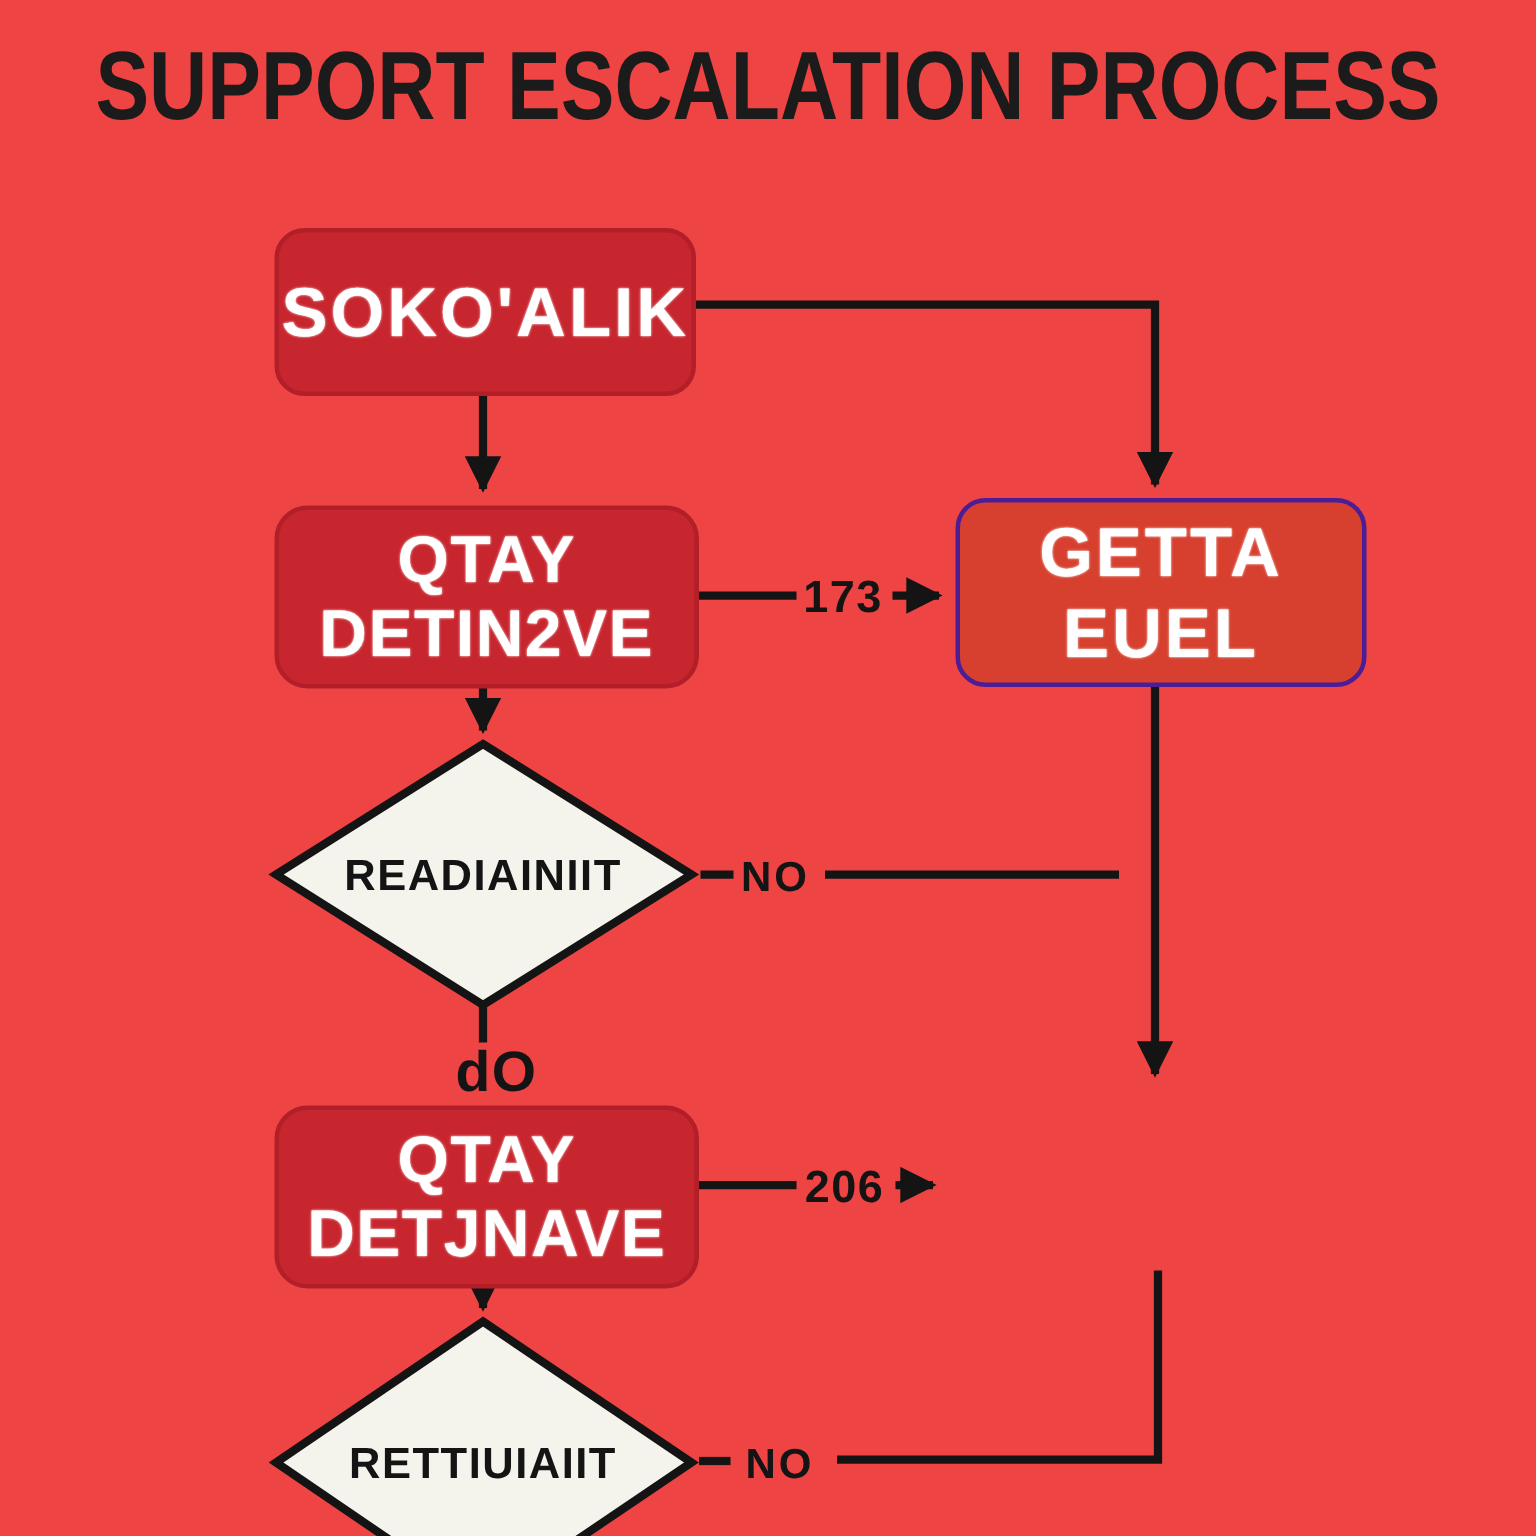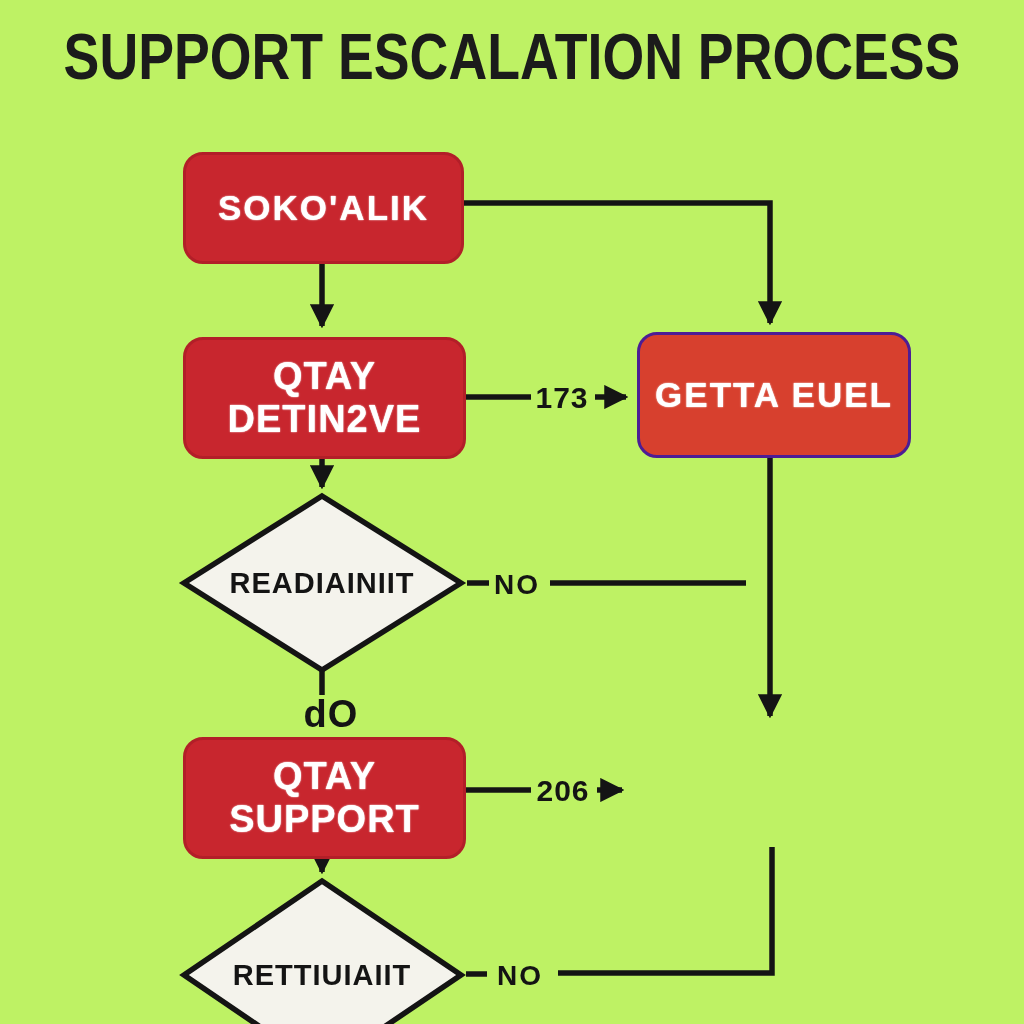--- a/index.html
+++ b/index.html
@@ -1,34 +1,34 @@
 <!DOCTYPE html>
 <html><head>
 <meta charset="utf-8">
 <style>
   html,body{margin:0;padding:0;}
   .canvas{
     position:relative;width:1024px;height:1024px;overflow:hidden;
-    background:#bef264;font-family:"Liberation Sans",sans-serif;
+    background:#ef4444;font-family:"Liberation Sans",sans-serif;
   }
   .title{
     position:absolute;top:22px;left:0;width:1024px;text-align:center;
     font-size:61px;font-weight:bold;color:#1b1b1b;white-space:nowrap;
     transform:scale(0.88,1.06);transform-origin:512px center;letter-spacing:0px;
   }
   .flow-svg{position:absolute;left:0;top:0;}
   .node{
     position:absolute;display:flex;flex-direction:column;align-items:center;justify-content:center;
     border-radius:20px;color:#fff;font-weight:bold;text-align:center;
     text-shadow:0 0 2px rgba(255,255,255,0.65), 0 0 1px rgba(255,255,255,0.8);
   }
   .crimson{background:#C8262E;border:3px solid #B21F28;}
   .vermillion{background:#D7402E;border:3px solid #4c1d95;}
-  .one-line{font-size:35px;letter-spacing:2px;}
-  .two-line{font-size:38px;line-height:1.12;letter-spacing:1px;}
+  .one-line{font-size:46px;letter-spacing:2px;}
+  .two-line{font-size:44px;line-height:1.12;letter-spacing:1px;border-radius:22px;}
   .svg-text{fill:#141414;font-family:"Liberation Sans",sans-serif;font-weight:bold;}
   .diamond-label{font-size:29px;letter-spacing:1px;}
   .no-label{font-size:28px;letter-spacing:2px;}
   .num-label{font-size:30px;letter-spacing:1px;}
   .do-label{font-size:38px;letter-spacing:1px;}
   .connector{stroke:#141414;stroke-width:5.5;fill:none;}
   .diamond{fill:#F4F3EC;stroke:#141414;stroke-width:5.5;stroke-linejoin:miter;}
 </style>
 </head>
 <body>
@@ -88,17 +88,17 @@
     <span>QTAY</span>
     <span>DETIN2VE</span>
   </div>
 
   <div class="node vermillion one-line" style="left:637px;top:332px;width:268px;height:120px;">
     <span>GETTA EUEL</span>
   </div>
 
   <div class="node crimson two-line" style="left:183px;top:737px;width:277px;height:116px;">
     <span>QTAY</span>
-    <span>SUPPORT</span>
+    <span>DETJNAVE</span>
   </div>
 
 
 </div>
 
 </body></html>

